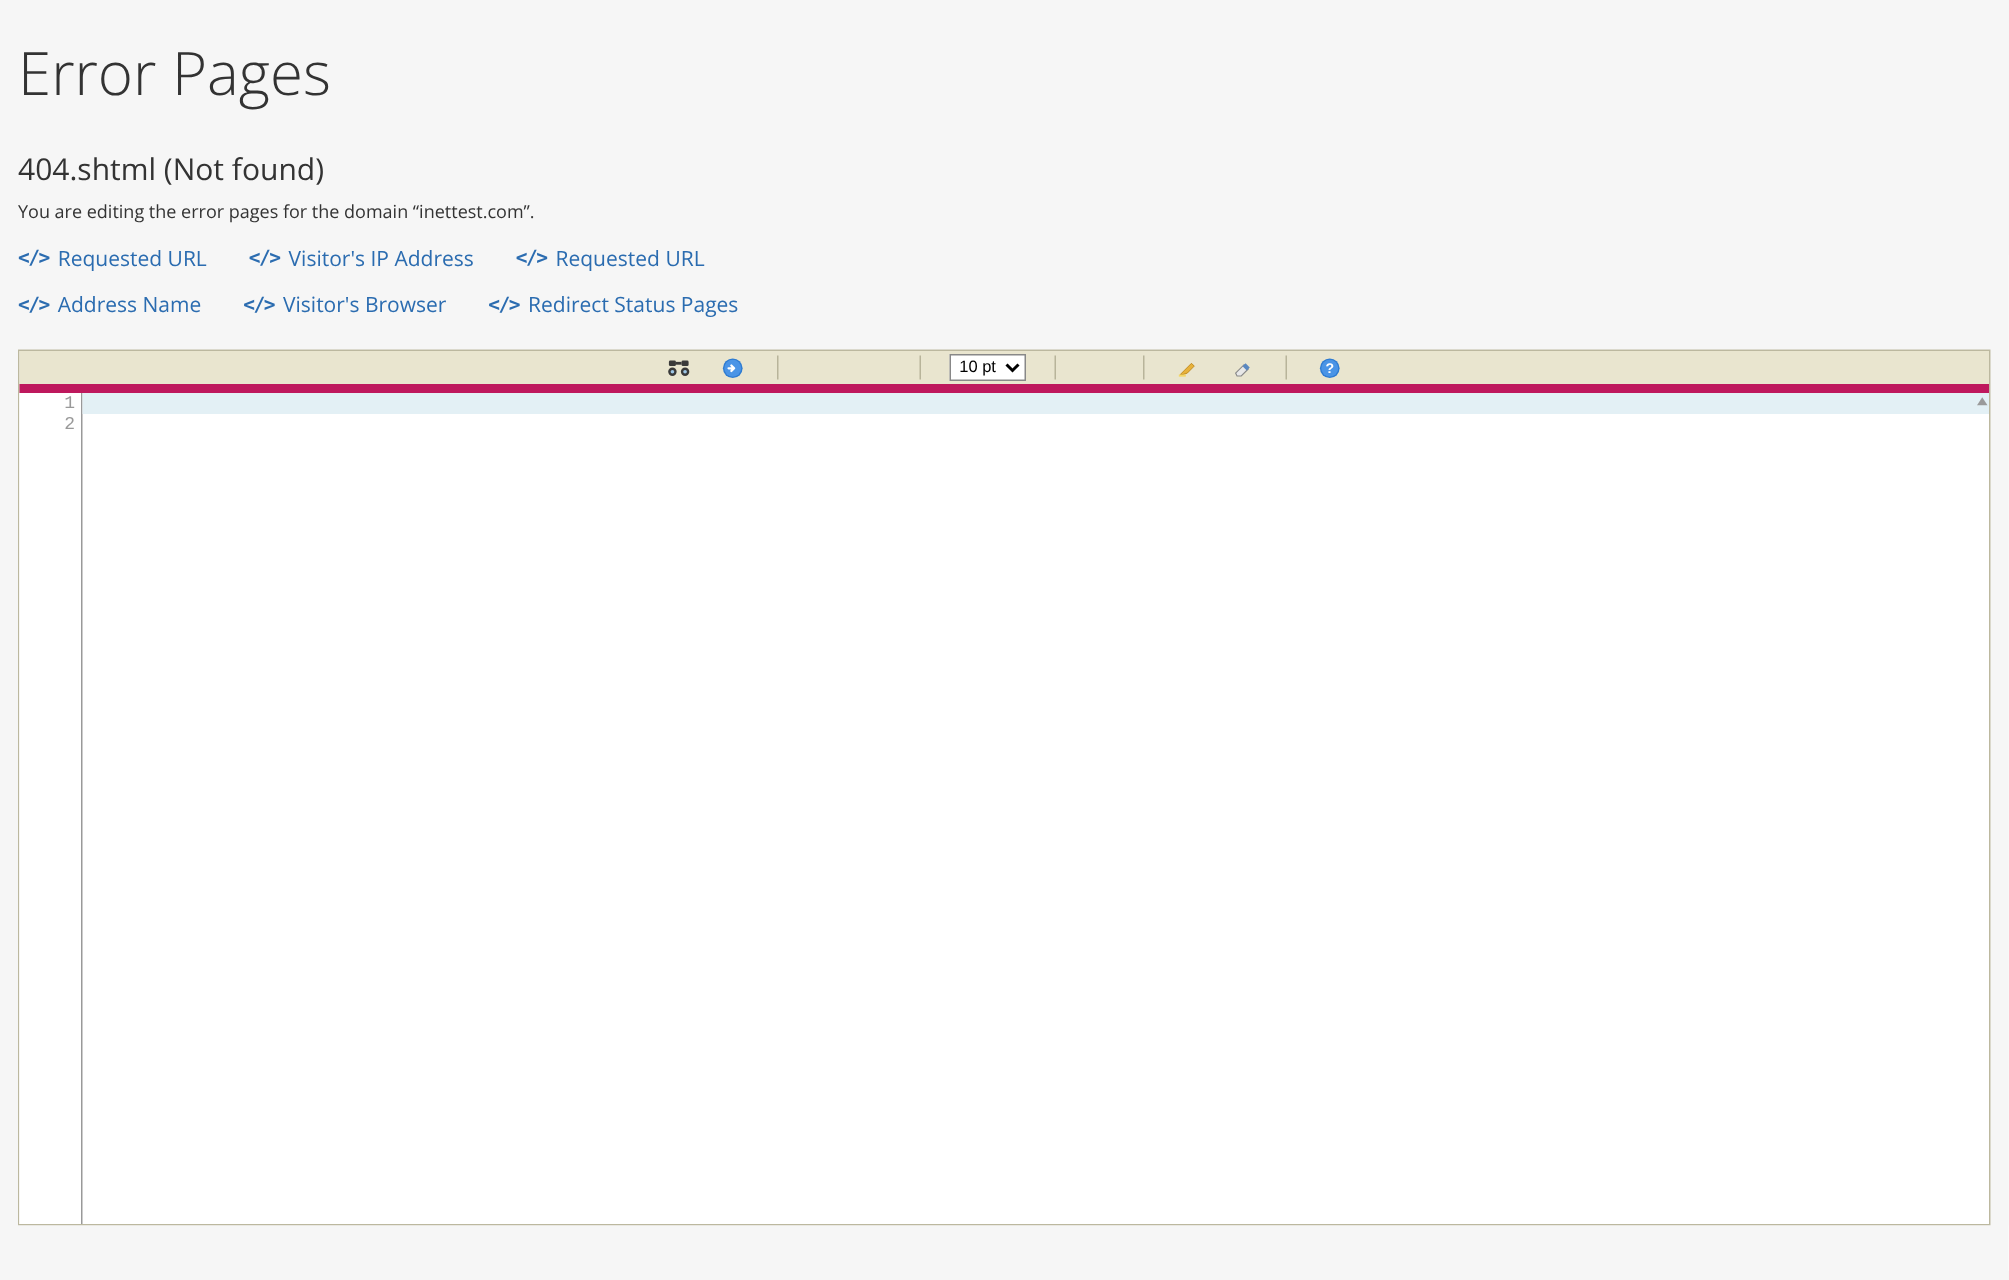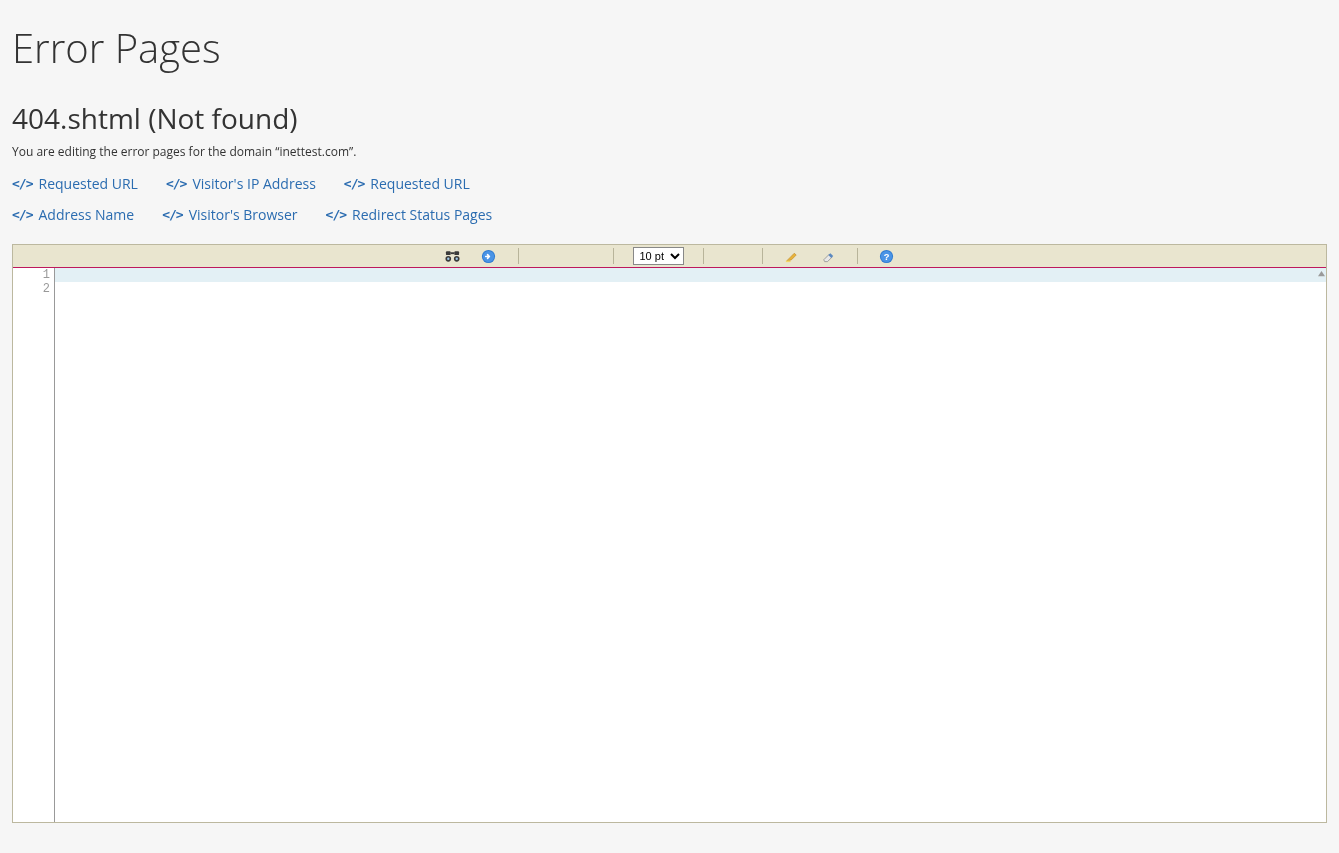--- a/index.html
+++ b/index.html
@@ -15,21 +15,21 @@
     box-sizing: border-box;
   }
   h1.page-title {
     font-weight: 300;
     font-size: 40px;
     margin: 8px 0 24px 0;
     color: #333;
   }
   h2.sub-title {
     font-weight: 400;
-    font-size: 28px;
+    font-size: 20px;
     margin: 6px 0 6px 0;
     color: #333;
   }
   p.desc {
     font-size: 12px;
     margin: 6px 0 14px 0;
     color: #333;
   }
   h3.section-title {
     font-weight: 500;
@@ -64,21 +64,21 @@
   }
   
   .editor-container {
     border: 1px solid #bcb89f;
     background: #fff;
     margin-top: 8px;
   }
   .editor-toolbar {
     height: 22px;
     background: #e9e5cf;
-    border-bottom: 1px solid #be185d;
+    border-bottom: 6px solid #be185d;
     display: flex;
     align-items: center;
     justify-content: center;
     gap: 16px;
     padding: 0 4px;
   }
   .tb-btn {
     width: 20px;
     height: 18px;
     display: inline-flex;

